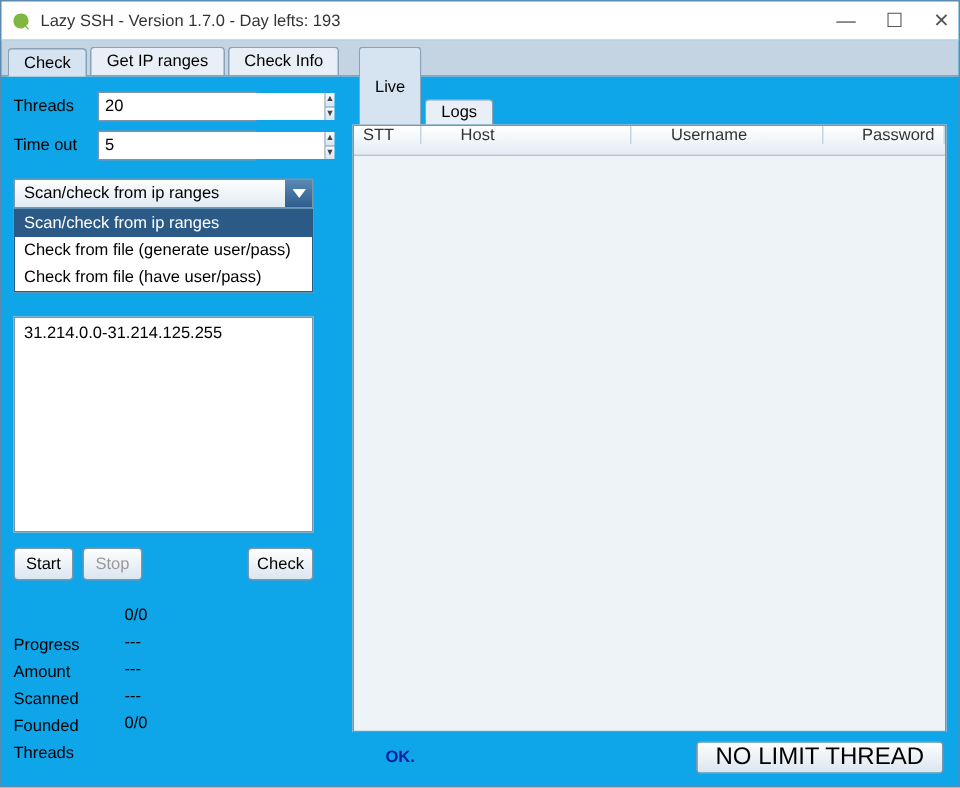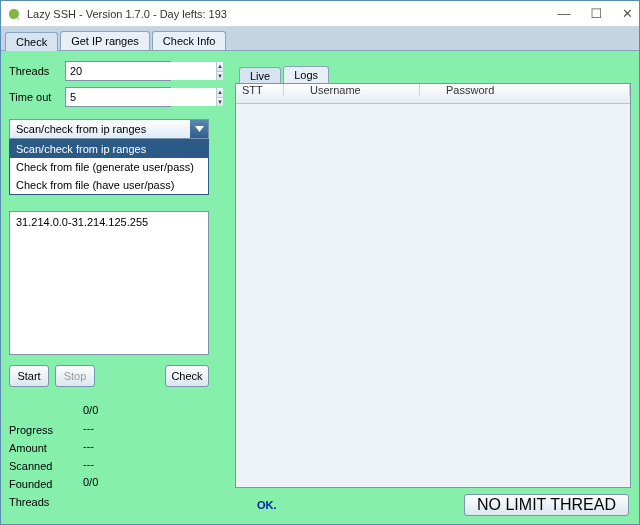--- a/index.html
+++ b/index.html
@@ -1,17 +1,17 @@
 <!DOCTYPE html>
 <html><head>
 <meta charset="utf-8">
 <style>
   * { box-sizing: border-box; }
   html, body { margin:0; padding:0; font-family: Tahoma, Arial, sans-serif; font-size:11px; color:#000; background:#fff; }
-  .window { width:640px; height:525px; border:1px solid #5a8bb0; background:#86efac; position:relative; }
+  .window { width:640px; height:525px; border:1px solid #5a8bb0; background:#0ea5e9; position:relative; }
   .titlebar { height:26px; background:#fff; display:flex; align-items:center; padding:0 6px; border-bottom:1px solid #cfd8df; }
   .titlebar .appicon { width:14px; height:14px; margin-right:6px; display:flex; align-items:center; justify-content:center; }
   .titlebar .title { flex:1; color:#333; font-size:11px; }
   .titlebar .wbuttons { display:flex; gap:20px; color:#555; align-items:center; }
   .titlebar .wbuttons span { font-size:13px; line-height:1; cursor:default; }
 
   .tabrow { display:flex; align-items:flex-end; height:24px; padding-left:4px; background:#c4d4e3; border-bottom:1px solid #8aa3b8; }
   .tab { background:#e9eff6; border:1px solid #8aa3b8; border-bottom:none; padding:3px 10px; margin-right:2px; border-radius:3px 3px 0 0; position:relative; }
   .tab.active { background:#d6e3f0; top:1px; }
 
@@ -157,26 +157,27 @@
         <div class="srow">
             <span class="slabel">Threads</span>
             <span>0/0</span>
           </div>
       </div>
 
     </div>
 
     <div class="rightpane">
       <div class="subtabholder">
-        <div class="tab active" style="padding:2px 10px;">Live</div>
+        <div class="tab active" style="padding:20px 10px;">Live</div>
         <div class="tab" style="padding:2px 10px;">Logs</div>
       </div>
       <div class="table-wrap">
         <div class="thead">
           <div class="th c-stt">STT</div>
+          <div class="th c-host">Host</div>
           <div class="th c-user">Username</div>
           <div class="th c-pass">Password</div>
         </div>
         <div class="tbody"></div>
       </div>
       <div class="bottombar">
         <span class="okstatus">OK.</span>
         <span class="bigbtn">NO LIMIT THREAD</span>
       </div>
     </div>

